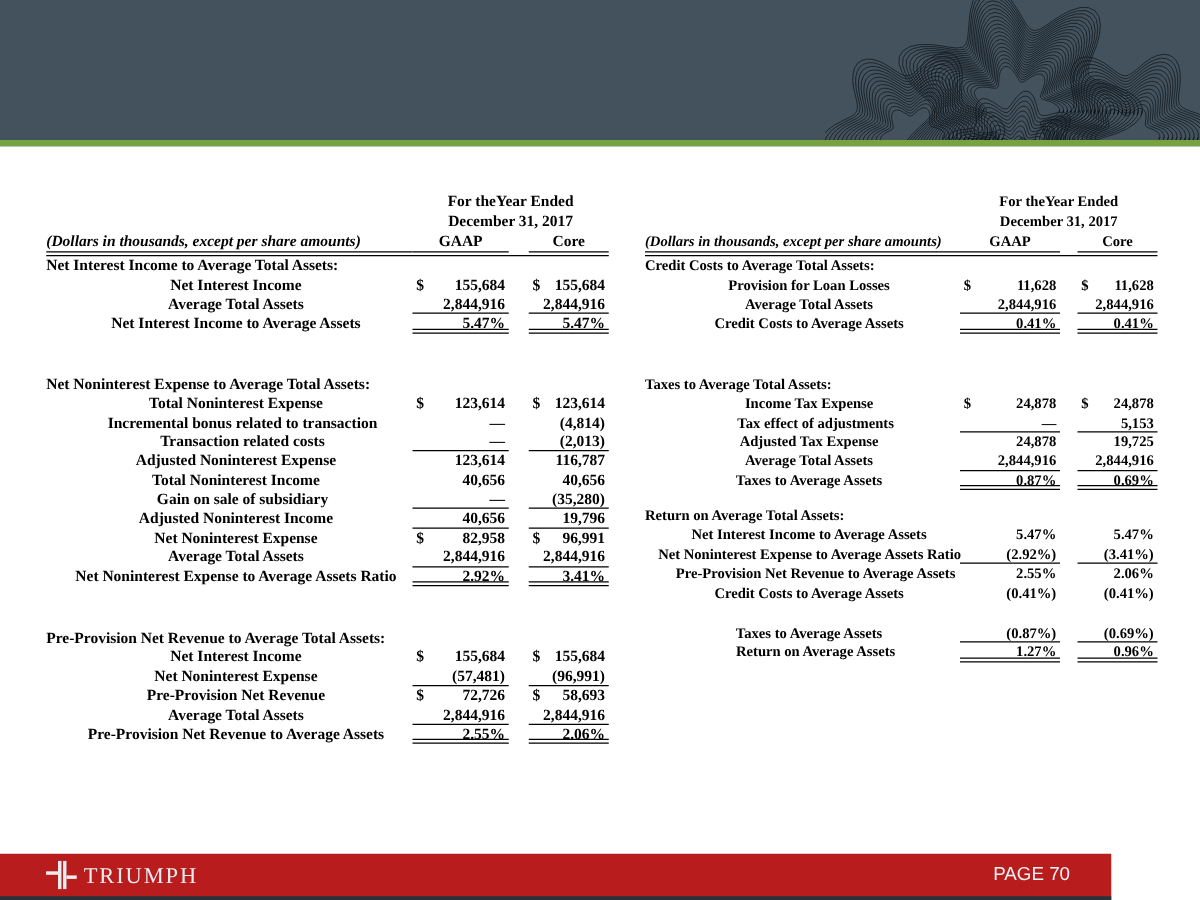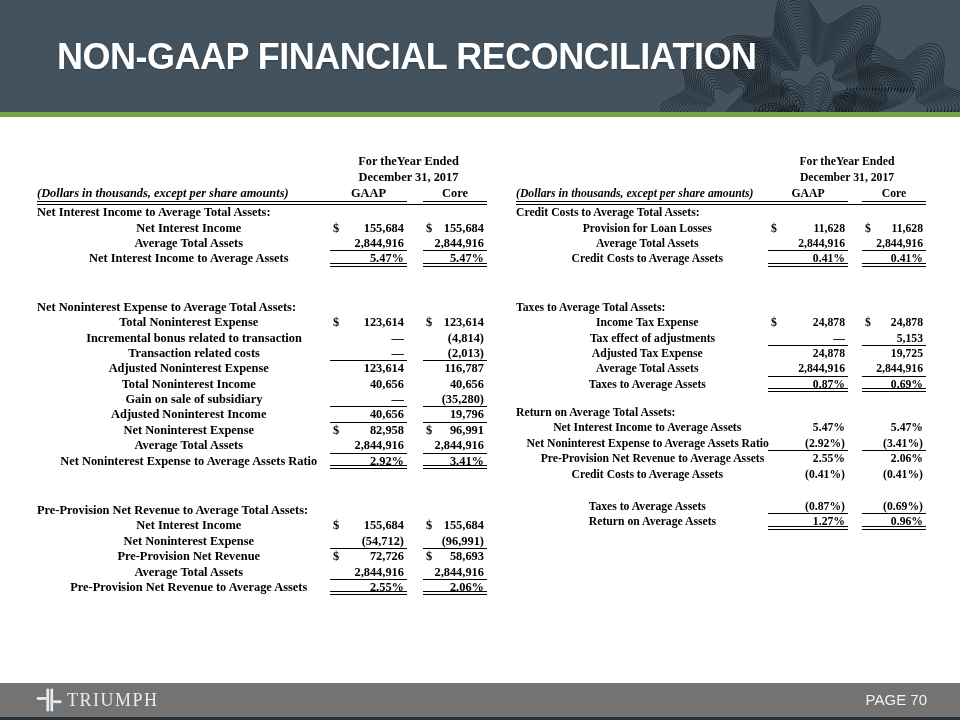--- a/index.html
+++ b/index.html
@@ -8,21 +8,21 @@
 
   
   .header{position:absolute;top:0;left:0;width:960px;height:112px;background:#43525d;
           border-bottom:5px solid #76a23f;box-sizing:content-box;}
   .title{position:absolute;left:57px;top:36px;font-family:"Liberation Sans",sans-serif;
          font-weight:700;font-size:36px;letter-spacing:-0.5px;color:#ffffff;white-space:nowrap;
          text-shadow:0 1px 2px rgba(0,0,0,.25);}
   #guilloche{position:absolute;top:0;right:0;width:300px;height:112px;}
 
   
-  .footer{position:absolute;left:0;bottom:0;width:960px;height:34px;background:#737373;
+  .footer{position:absolute;left:0;bottom:0;width:889px;height:34px;background:#b91c1c;
           border-bottom:3px solid #28323b;}
   .brand{position:absolute;left:36px;top:4px;display:flex;align-items:center;gap:5px;}
   .brand-text{font-family:"Liberation Serif",serif;font-size:18px;letter-spacing:1.5px;
               color:#e9edf0;}
   .page-label{position:absolute;right:33px;top:8px;font-family:"Liberation Sans",sans-serif;
               font-size:15px;color:#eff2f4;}
 
   
   .metrics-note{position:absolute;left:37px;top:138px;font-size:12.6px;font-weight:bold;}
   .panel{position:absolute;top:154px;font-weight:bold;}
@@ -117,21 +117,20 @@
         <path d="M175.6 128.0L175.2 129.3L174.1 130.4L172.5 131.4L170.9 132.2L169.5 132.9L168.6 133.7L168.3 134.6L168.7 135.9L169.4 137.4L170.1 139.1L170.6 140.9L170.5 142.4L169.8 143.5L168.5 144.0L166.8 144.0L165.0 143.7L163.2 143.2L161.8 142.9L160.8 143.1L160.1 143.9L159.6 145.2L159.1 146.9L158.5 148.7L157.7 150.2L156.6 151.1L155.3 151.3L153.9 150.6L152.7 149.4L151.5 147.9L150.5 146.5L149.6 145.5L148.7 145.2L147.6 145.5L146.3 146.4L144.8 147.4L143.2 148.3L141.6 148.8L140.3 148.5L139.3 147.6L138.8 146.1L138.8 144.2L138.9 142.4L139.0 140.8L138.8 139.6L138.2 138.9L137.0 138.5L135.3 138.4L133.4 138.2L131.7 137.7L130.4 136.9L129.7 135.8L129.8 134.4L130.6 132.9L131.8 131.5L133.1 130.2L134.1 129.1L134.5 128.1L134.3 127.1L133.4 126.1L132.1 124.8L130.9 123.4L130.0 121.9L129.7 120.5L130.1 119.3L131.3 118.4L133.0 117.9L134.9 117.7L136.6 117.5L137.9 117.2L138.7 116.6L139.0 115.6L138.9 114.0L138.8 112.2L138.8 110.4L139.2 108.7L140.0 107.6L141.3 107.2L142.8 107.5L144.4 108.3L146.0 109.4L147.3 110.3L148.5 110.8L149.4 110.6L150.3 109.8L151.3 108.5L152.4 107.0L153.6 105.6L155.0 104.8L156.3 104.8L157.5 105.5L158.4 106.9L159.0 108.6L159.5 110.4L160.0 111.8L160.6 112.8L161.5 113.1L162.9 112.9L164.5 112.4L166.4 112.0L168.1 111.9L169.6 112.3L170.4 113.3L170.6 114.7L170.3 116.4L169.6 118.2L168.8 119.8L168.4 121.1L168.5 122.1L169.2 122.9L170.5 123.6L172.1 124.4L173.8 125.3L175.0 126.4L175.6 127.7L175.4 129.0Z" fill="none" stroke="#0d141b" stroke-width="0.7" opacity="0.85"></path>
         <path d="M179.7 128.0L179.2 129.5L177.9 130.9L176.1 132.0L174.1 132.9L172.4 133.8L171.4 134.6L171.1 135.8L171.6 137.2L172.4 139.0L173.3 141.0L173.8 143.1L173.7 144.8L172.9 146.1L171.4 146.8L169.4 146.8L167.2 146.4L165.2 145.8L163.5 145.5L162.3 145.7L161.5 146.6L160.9 148.2L160.4 150.2L159.7 152.3L158.7 154.0L157.4 155.1L155.9 155.3L154.3 154.5L152.8 153.1L151.4 151.3L150.3 149.6L149.2 148.5L148.1 148.1L146.9 148.5L145.4 149.5L143.6 150.7L141.7 151.8L139.8 152.3L138.3 152.0L137.2 150.9L136.6 149.2L136.5 147.0L136.7 144.8L136.8 142.9L136.6 141.6L135.8 140.7L134.4 140.3L132.5 140.2L130.3 139.9L128.2 139.4L126.6 138.5L125.9 137.1L126.0 135.5L126.9 133.8L128.4 132.1L129.9 130.6L131.0 129.3L131.5 128.1L131.2 127.0L130.2 125.7L128.7 124.3L127.3 122.6L126.2 120.9L125.8 119.2L126.4 117.8L127.8 116.8L129.7 116.2L131.9 115.9L134.0 115.7L135.5 115.4L136.4 114.7L136.8 113.4L136.7 111.7L136.5 109.5L136.5 107.3L137.0 105.4L138.0 104.2L139.4 103.7L141.2 104.0L143.1 105.0L145.0 106.2L146.5 107.3L147.9 107.8L149.0 107.7L150.0 106.7L151.1 105.1L152.4 103.4L153.9 101.8L155.5 100.9L157.0 100.8L158.4 101.6L159.5 103.3L160.2 105.3L160.8 107.4L161.3 109.1L162.0 110.1L163.2 110.5L164.7 110.3L166.7 109.8L168.8 109.3L170.9 109.2L172.6 109.7L173.6 110.8L173.8 112.5L173.4 114.5L172.6 116.5L171.7 118.4L171.2 119.9L171.3 121.1L172.1 122.0L173.7 122.9L175.6 123.8L177.5 124.8L179.0 126.2L179.7 127.6L179.4 129.1Z" fill="none" stroke="#0d141b" stroke-width="0.7" opacity="0.85"></path>
         <path d="M183.7 128.0L183.2 129.7L181.7 131.3L179.6 132.6L177.3 133.7L175.4 134.6L174.2 135.6L173.9 136.9L174.4 138.5L175.4 140.6L176.4 142.9L177.0 145.3L176.9 147.3L175.9 148.8L174.2 149.5L171.9 149.5L169.4 149.1L167.1 148.4L165.2 148.1L163.8 148.3L162.8 149.3L162.2 151.1L161.6 153.4L160.8 155.8L159.6 157.8L158.2 159.1L156.4 159.2L154.6 158.4L152.9 156.7L151.4 154.7L150.0 152.8L148.8 151.5L147.6 151.1L146.1 151.5L144.4 152.7L142.4 154.1L140.2 155.3L138.1 155.9L136.3 155.5L135.0 154.3L134.3 152.3L134.2 149.8L134.4 147.3L134.6 145.1L134.3 143.6L133.4 142.6L131.8 142.2L129.6 141.9L127.1 141.7L124.7 141.1L122.9 140.0L122.1 138.5L122.2 136.6L123.3 134.6L124.9 132.7L126.6 131.0L128.0 129.5L128.5 128.2L128.2 126.8L127.0 125.4L125.3 123.7L123.6 121.9L122.4 119.9L122.0 118.0L122.6 116.3L124.2 115.2L126.5 114.4L129.0 114.1L131.3 113.9L133.1 113.5L134.2 112.7L134.6 111.3L134.5 109.3L134.3 106.8L134.3 104.3L134.8 102.1L135.9 100.7L137.6 100.1L139.6 100.5L141.8 101.6L143.9 103.0L145.7 104.3L147.3 104.9L148.5 104.7L149.7 103.6L151.0 101.8L152.5 99.8L154.2 98.0L156.0 96.9L157.8 96.8L159.3 97.8L160.5 99.7L161.4 102.0L162.1 104.4L162.7 106.3L163.5 107.5L164.8 108.0L166.6 107.7L168.8 107.1L171.3 106.5L173.7 106.4L175.6 107.0L176.7 108.3L177.0 110.2L176.6 112.5L175.6 114.9L174.6 117.0L174.0 118.8L174.1 120.1L175.1 121.2L176.8 122.1L179.0 123.1L181.2 124.4L182.9 125.9L183.7 127.6L183.4 129.3Z" fill="none" stroke="#0d141b" stroke-width="0.7" opacity="0.85"></path>
         <path d="M187.8 128.0L187.2 129.9L185.5 131.7L183.1 133.2L180.5 134.4L178.4 135.5L177.1 136.6L176.7 138.0L177.3 139.9L178.3 142.2L179.5 144.8L180.2 147.5L180.0 149.8L179.0 151.4L177.0 152.2L174.4 152.3L171.6 151.7L169.0 151.0L166.8 150.6L165.3 150.9L164.2 152.0L163.5 154.0L162.8 156.6L161.9 159.4L160.6 161.6L158.9 163.0L157.0 163.2L154.9 162.2L153.0 160.4L151.3 158.1L149.8 156.0L148.4 154.5L147.0 154.0L145.4 154.5L143.4 155.8L141.1 157.4L138.7 158.7L136.3 159.4L134.2 159.1L132.8 157.6L132.1 155.3L132.0 152.6L132.2 149.7L132.3 147.3L132.1 145.5L131.1 144.5L129.2 144.0L126.7 143.7L123.9 143.4L121.3 142.7L119.2 141.5L118.3 139.8L118.4 137.7L119.6 135.5L121.5 133.3L123.4 131.3L124.9 129.7L125.5 128.2L125.2 126.7L123.8 125.1L121.9 123.2L120.0 121.1L118.6 118.8L118.2 116.7L118.9 114.8L120.7 113.5L123.2 112.7L126.1 112.3L128.7 112.1L130.7 111.7L131.9 110.8L132.3 109.2L132.2 106.9L132.0 104.1L132.0 101.3L132.6 98.8L133.8 97.2L135.7 96.6L138.1 97.0L140.6 98.3L142.9 99.8L145.0 101.2L146.7 102.0L148.1 101.7L149.4 100.5L150.9 98.5L152.6 96.2L154.5 94.1L156.5 92.9L158.5 92.8L160.2 93.9L161.6 96.0L162.6 98.7L163.3 101.4L164.0 103.6L165.0 104.9L166.4 105.4L168.4 105.1L171.0 104.4L173.8 103.8L176.4 103.7L178.6 104.3L179.9 105.8L180.2 107.9L179.7 110.5L178.6 113.2L177.5 115.6L176.8 117.6L176.9 119.1L178.0 120.3L180.0 121.4L182.5 122.5L184.9 123.9L186.8 125.6L187.7 127.5L187.4 129.5Z" fill="none" stroke="#0d141b" stroke-width="0.7" opacity="0.85"></path>
         <path d="M191.8 128.0L191.1 130.2L189.3 132.1L186.6 133.8L183.8 135.1L181.4 136.3L179.9 137.6L179.5 139.2L180.1 141.2L181.3 143.8L182.6 146.7L183.3 149.7L183.2 152.2L182.0 154.1L179.8 155.0L177.0 155.0L173.8 154.4L170.9 153.6L168.5 153.2L166.8 153.5L165.6 154.7L164.8 157.0L164.0 159.9L163.0 162.9L161.6 165.4L159.7 167.0L157.6 167.2L155.3 166.1L153.1 164.0L151.2 161.5L149.5 159.1L148.0 157.5L146.5 157.0L144.6 157.5L142.5 158.9L139.9 160.7L137.2 162.2L134.5 163.0L132.2 162.6L130.7 161.0L129.8 158.4L129.7 155.3L129.9 152.2L130.1 149.5L129.8 147.5L128.7 146.3L126.7 145.8L123.9 145.5L120.7 145.1L117.8 144.4L115.5 143.1L114.4 141.1L114.6 138.8L116.0 136.3L118.0 133.9L120.2 131.7L121.8 129.9L122.6 128.2L122.1 126.6L120.6 124.7L118.5 122.7L116.4 120.3L114.9 117.8L114.4 115.4L115.2 113.4L117.2 111.9L120.0 111.0L123.1 110.6L126.1 110.3L128.3 109.9L129.6 108.8L130.1 107.0L130.0 104.5L129.7 101.4L129.8 98.3L130.4 95.5L131.8 93.7L133.9 93.0L136.5 93.5L139.3 94.9L141.9 96.7L144.2 98.2L146.1 99.0L147.7 98.7L149.2 97.3L150.8 95.1L152.6 92.6L154.7 90.3L157.0 89.0L159.2 88.9L161.2 90.1L162.7 92.4L163.8 95.4L164.6 98.4L165.4 100.8L166.4 102.3L168.0 102.8L170.3 102.5L173.1 101.8L176.2 101.1L179.2 100.9L181.6 101.6L183.0 103.3L183.4 105.7L182.8 108.5L181.6 111.5L180.4 114.2L179.6 116.4L179.7 118.1L180.9 119.4L183.1 120.6L185.9 121.9L188.7 123.5L190.8 125.4L191.8 127.5L191.4 129.6Z" fill="none" stroke="#0d141b" stroke-width="0.7" opacity="0.85"></path>
         <path d="M195.9 128.0L195.1 130.4L193.0 132.5L190.1 134.3L187.0 135.8L184.4 137.1L182.8 138.5L182.3 140.3L183.0 142.6L184.3 145.4L185.7 148.6L186.5 151.9L186.4 154.7L185.1 156.7L182.7 157.7L179.5 157.8L176.1 157.1L172.8 156.2L170.2 155.7L168.3 156.0L167.0 157.5L166.1 159.9L165.3 163.1L164.1 166.4L162.6 169.2L160.5 170.9L158.1 171.2L155.6 170.0L153.2 167.7L151.1 164.9L149.3 162.3L147.6 160.5L145.9 159.9L143.9 160.5L141.5 162.1L138.7 164.0L135.7 165.7L132.7 166.5L130.2 166.1L128.5 164.3L127.6 161.5L127.4 158.1L127.7 154.7L127.9 151.7L127.6 149.5L126.3 148.2L124.1 147.6L121.0 147.3L117.6 146.9L114.3 146.1L111.8 144.6L110.6 142.5L110.8 139.9L112.3 137.2L114.6 134.5L116.9 132.1L118.8 130.0L119.6 128.2L119.1 126.4L117.5 124.4L115.1 122.1L112.8 119.5L111.1 116.7L110.6 114.1L111.4 111.9L113.6 110.2L116.7 109.3L120.2 108.8L123.4 108.5L125.9 108.0L127.4 106.9L127.9 104.9L127.8 102.1L127.5 98.7L127.5 95.3L128.2 92.2L129.7 90.2L132.1 89.5L134.9 90.0L138.0 91.5L140.8 93.5L143.4 95.2L145.4 96.1L147.2 95.8L148.9 94.2L150.6 91.8L152.7 89.0L155.0 86.5L157.5 85.0L160.0 84.9L162.1 86.2L163.8 88.8L165.0 92.1L165.9 95.3L166.8 98.0L167.9 99.7L169.7 100.3L172.1 99.9L175.3 99.1L178.7 98.3L182.0 98.2L184.6 98.9L186.2 100.7L186.6 103.4L185.9 106.6L184.6 109.8L183.2 112.8L182.4 115.2L182.5 117.1L183.9 118.5L186.3 119.9L189.4 121.3L192.4 123.0L194.7 125.1L195.8 127.4L195.4 129.8Z" fill="none" stroke="#0d141b" stroke-width="0.7" opacity="0.85"></path>
         <path d="M199.9 128.0L199.1 130.6L196.8 132.9L193.6 134.9L190.2 136.5L187.4 138.0L185.6 139.5L185.1 141.4L185.8 143.9L187.3 147.0L188.8 150.5L189.7 154.1L189.6 157.2L188.1 159.4L185.5 160.5L182.0 160.5L178.3 159.8L174.8 158.8L171.9 158.3L169.8 158.6L168.4 160.2L167.4 162.9L166.5 166.4L165.3 170.0L163.5 173.0L161.3 174.9L158.7 175.2L155.9 173.9L153.3 171.4L151.0 168.3L149.0 165.5L147.2 163.5L145.3 162.8L143.2 163.5L140.5 165.2L137.4 167.3L134.1 169.2L130.9 170.1L128.2 169.6L126.3 167.7L125.3 164.6L125.2 160.9L125.5 157.1L125.7 153.9L125.3 151.5L124.0 150.1L121.5 149.4L118.2 149.0L114.4 148.6L110.8 147.7L108.1 146.1L106.8 143.8L107.0 141.0L108.7 138.0L111.1 135.1L113.7 132.5L115.7 130.2L116.6 128.2L116.0 126.3L114.3 124.1L111.8 121.6L109.2 118.7L107.3 115.7L106.7 112.8L107.7 110.4L110.1 108.6L113.5 107.5L117.3 107.0L120.8 106.7L123.5 106.2L125.1 104.9L125.7 102.8L125.5 99.7L125.2 96.0L125.2 92.2L126.0 89.0L127.7 86.7L130.2 85.9L133.4 86.5L136.7 88.2L139.8 90.3L142.6 92.2L144.8 93.1L146.8 92.8L148.6 91.1L150.5 88.4L152.8 85.4L155.3 82.7L158.0 81.0L160.7 80.9L163.0 82.4L164.9 85.2L166.2 88.8L167.2 92.3L168.1 95.3L169.4 97.1L171.3 97.7L174.0 97.3L177.4 96.4L181.1 95.6L184.7 95.4L187.6 96.3L189.3 98.2L189.8 101.1L189.1 104.6L187.6 108.1L186.1 111.4L185.2 114.0L185.4 116.1L186.8 117.7L189.5 119.1L192.8 120.7L196.1 122.5L198.7 124.8L199.9 127.4L199.4 130.0Z" fill="none" stroke="#0d141b" stroke-width="0.7" opacity="0.85"></path>
         <path d="M204.0 128.0L203.1 130.8L200.6 133.4L197.1 135.5L193.5 137.3L190.4 138.8L188.4 140.5L187.9 142.6L188.7 145.3L190.2 148.6L191.9 152.4L192.9 156.3L192.7 159.6L191.2 162.0L188.3 163.2L184.6 163.3L180.5 162.5L176.7 161.4L173.6 160.8L171.3 161.2L169.8 162.9L168.7 165.8L167.7 169.6L166.4 173.5L164.5 176.8L162.1 178.8L159.2 179.1L156.3 177.7L153.4 175.0L150.9 171.7L148.8 168.6L146.8 166.5L144.8 165.8L142.4 166.5L139.5 168.4L136.2 170.7L132.6 172.7L129.2 173.6L126.2 173.1L124.2 171.0L123.1 167.7L122.9 163.7L123.2 159.6L123.5 156.0L123.1 153.5L121.6 151.9L119.0 151.2L115.3 150.8L111.2 150.4L107.3 149.4L104.4 147.6L103.0 145.1L103.3 142.1L105.0 138.8L107.7 135.7L110.5 132.9L112.7 130.4L113.6 128.3L113.0 126.1L111.1 123.8L108.4 121.0L105.6 117.9L103.6 114.7L102.9 111.5L103.9 108.9L106.5 107.0L110.2 105.8L114.4 105.3L118.2 104.9L121.1 104.3L122.8 103.0L123.4 100.7L123.3 97.3L123.0 93.3L123.0 89.2L123.8 85.7L125.6 83.3L128.4 82.4L131.8 83.0L135.4 84.8L138.8 87.1L141.8 89.1L144.2 90.2L146.3 89.8L148.3 88.0L150.4 85.1L152.8 81.8L155.6 78.8L158.5 77.1L161.4 76.9L164.0 78.5L166.0 81.6L167.4 85.4L168.5 89.3L169.5 92.5L170.9 94.5L172.9 95.2L175.9 94.8L179.5 93.8L183.6 92.9L187.5 92.7L190.6 93.6L192.5 95.7L193.0 98.9L192.2 102.6L190.7 106.5L189.0 110.0L188.0 112.9L188.2 115.1L189.8 116.8L192.6 118.3L196.2 120.0L199.8 122.1L202.6 124.5L203.9 127.3L203.4 130.2Z" fill="none" stroke="#0d141b" stroke-width="0.7" opacity="0.85"></path>
         <path d="M208.0 128.0L207.0 131.0L204.4 133.8L200.7 136.1L196.7 138.0L193.3 139.7L191.3 141.4L190.7 143.7L191.5 146.6L193.2 150.2L195.0 154.4L196.1 158.5L195.9 162.1L194.2 164.7L191.1 166.0L187.1 166.0L182.7 165.2L178.6 164.1L175.2 163.4L172.8 163.8L171.1 165.6L170.0 168.8L168.9 172.8L167.5 177.1L165.5 180.6L162.9 182.8L159.8 183.1L156.6 181.6L153.6 178.7L150.9 175.1L148.5 171.8L146.4 169.5L144.2 168.7L141.7 169.5L138.6 171.5L135.0 174.0L131.1 176.1L127.4 177.2L124.2 176.6L122.0 174.4L120.8 170.8L120.6 166.4L121.0 162.0L121.2 158.2L120.8 155.4L119.2 153.8L116.4 153.0L112.5 152.6L108.0 152.1L103.9 151.0L100.7 149.2L99.2 146.5L99.5 143.2L101.3 139.7L104.2 136.3L107.2 133.2L109.6 130.6L110.6 128.3L110.0 126.0L107.9 123.4L105.0 120.5L102.0 117.2L99.8 113.6L99.1 110.3L100.2 107.4L103.0 105.3L107.0 104.1L111.4 103.5L115.5 103.1L118.7 102.5L120.5 101.0L121.2 98.5L121.1 95.0L120.7 90.6L120.7 86.2L121.6 82.4L123.6 79.8L126.6 78.8L130.2 79.5L134.1 81.4L137.8 83.9L141.0 86.1L143.6 87.2L145.9 86.8L148.0 84.9L150.3 81.7L152.9 78.2L155.9 75.0L159.0 73.1L162.2 73.0L164.9 74.7L167.1 78.0L168.6 82.1L169.8 86.3L170.8 89.7L172.3 91.9L174.6 92.6L177.7 92.2L181.7 91.1L186.1 90.1L190.2 89.9L193.6 90.9L195.6 93.2L196.2 96.6L195.3 100.6L193.7 104.8L191.9 108.6L190.8 111.7L191.0 114.1L192.7 115.9L195.8 117.6L199.7 119.4L203.6 121.6L206.5 124.3L207.9 127.3L207.4 130.3Z" fill="none" stroke="#0d141b" stroke-width="0.7" opacity="0.85"></path>
       </svg>
-    <div class="title">NON-GAAP FINANCIAL RECONCILIATION</div>
   </div>
 
 
   <div class="panel panel-left">
     <div class="phead">
       <div class="period">
         <div>For theYear Ended</div>
         <div>December 31, 2017</div>
       </div>
       <div class="cols-row">
@@ -229,21 +228,21 @@
         <div class="section">
           <div class="sec-title">Pre-Provision Net Revenue to Average Total Assets:</div>
           <div class="row">
             <div class="lab" style="padding-left: 10.5px;">Net Interest Income</div>
             <div class="num g"><span class="cur">$</span>155,684</div>
             <div class="gap"></div>
             <div class="num c"><span class="cur">$</span>155,684</div>
           </div>
           <div class="row">
             <div class="lab" style="padding-left: 10.5px;">Net Noninterest Expense</div>
-            <div class="num g u-s">(54,712)</div>
+            <div class="num g u-s">(57,481)</div>
             <div class="gap"></div>
             <div class="num c u-s">(96,991)</div>
           </div>
           <div class="row">
             <div class="lab" style="padding-left: 10.5px;">Pre-Provision Net Revenue</div>
             <div class="num g"><span class="cur">$</span>72,726</div>
             <div class="gap"></div>
             <div class="num c"><span class="cur">$</span>58,693</div>
           </div>
           <div class="row">

